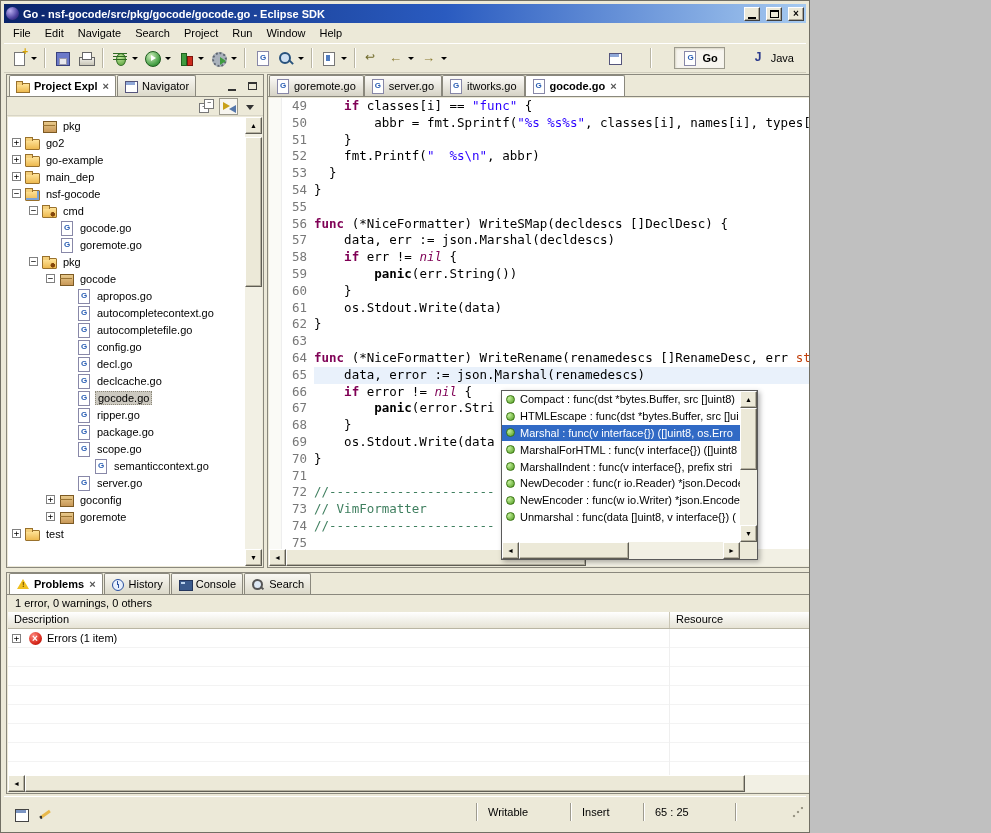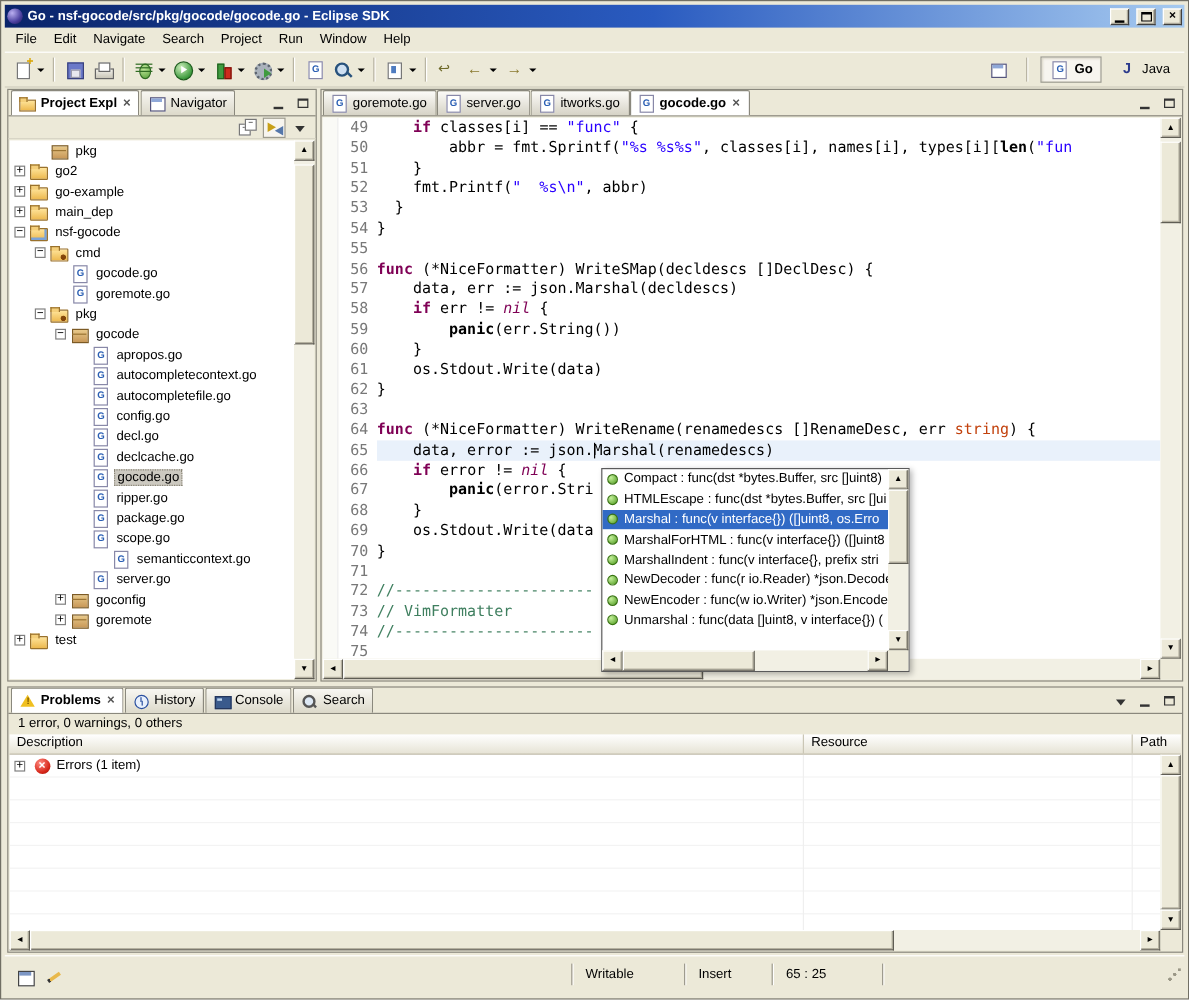--- a/index.html
+++ b/index.html
@@ -1,17 +1,17 @@
 <!DOCTYPE html>
 <html><head>
 <meta charset="utf-8">
 <style>
   html,body{margin:0;padding:0;background:#c0c0c0;}
   *{box-sizing:border-box;}
-  .window{position:relative;width:991px;height:833px;background:#ece9d8;border:1px solid #716f64;
+  .window{position:relative;width:810px;height:833px;background:#ece9d8;border:1px solid #716f64;
     font-family:"Liberation Sans",sans-serif;font-size:11px;color:#000;overflow:hidden;}
   
   .titlebar{position:absolute;left:3px;top:3px;right:3px;height:19px;
     background:linear-gradient(to right,#0a246a,#2a5bc0 55%,#a6caf0);display:flex;align-items:center;gap:4px;padding:0 2px;}
   .app-icon{width:13px;height:13px;border-radius:50%;flex:none;
     background:radial-gradient(circle at 32% 30%,#b9aef0,#4a3f9e 60%,#1d1650);}
   .title-text{flex:1;color:#fff;font-weight:bold;white-space:nowrap;overflow:hidden;}
   .wbtn{width:16px;height:14px;flex:none;background:#ece9d8;border:1px solid;border-color:#fff #404040 #404040 #fff;
     box-shadow:inset -1px -1px 0 #aca899;display:flex;align-items:center;justify-content:center;
     font-size:10px;font-weight:bold;margin-left:2px;overflow:hidden;}
@@ -19,21 +19,21 @@
   .wg-max{width:9px;height:8px;border:1px solid #000;border-top:2px solid #000;}
   
   .menubar{position:absolute;left:3px;top:22px;right:3px;height:20px;display:flex;align-items:center;padding-left:2px;}
   .menu-item{padding:3px 7px;}
   .toolbar{position:absolute;left:3px;top:42px;right:3px;height:30px;border-top:1px solid #fff;
     border-bottom:1px solid #d0cdbd;display:flex;align-items:center;}
   #toolbar-items{display:flex;align-items:center;flex:1;padding-left:3px;}
   .tbtn{height:22px;display:inline-flex;align-items:center;padding:0 2px;margin:0 1px;}
   .dd{width:0;height:0;border-left:3px solid transparent;border-right:3px solid transparent;border-top:3px solid #000;margin-left:3px;}
   .tsep{width:2px;height:20px;border-left:1px solid #b9b5a3;border-right:1px solid #fff;margin:0 4px;}
-  .persp-area{display:flex;align-items:center;padding-right:5px;gap:6px;}
+  .persp-area{display:flex;align-items:center;padding-right:5px;gap:18px;}
   .persp-btn{display:flex;align-items:center;gap:3px;height:22px;padding:0 6px;border:1px solid transparent;background:none;font:inherit;}
   .persp-btn.active{border-color:#9c9a8d;background:#f7f5ef;box-shadow:inset 1px 1px 2px #d8d4c4;font-weight:bold;}
   
   .gi{width:18px;height:17px;position:relative;display:inline-block;flex:none;}
   .g-new-wizard::before{content:"";position:absolute;left:4px;top:2px;width:9px;height:12px;background:#fff;border:1px solid #777;}
   .g-new-wizard::after{content:"+";position:absolute;right:0;top:-4px;color:#d9a400;font-weight:bold;font-size:10px;}
   .g-save::before{content:"";position:absolute;left:3px;top:2px;width:12px;height:12px;background:#6b79c9;border:1px solid #39417d;}
   .g-save::after{content:"";position:absolute;left:6px;top:8px;width:6px;height:5px;background:#e8e8ee;border:1px solid #99a;}
   .g-print::before{content:"";position:absolute;left:2px;top:7px;width:14px;height:7px;background:linear-gradient(#f0efe8,#c9c6b8);border:1px solid #666;}
   .g-print::after{content:"";position:absolute;left:5px;top:2px;width:8px;height:6px;background:#fff;border:1px solid #666;}

